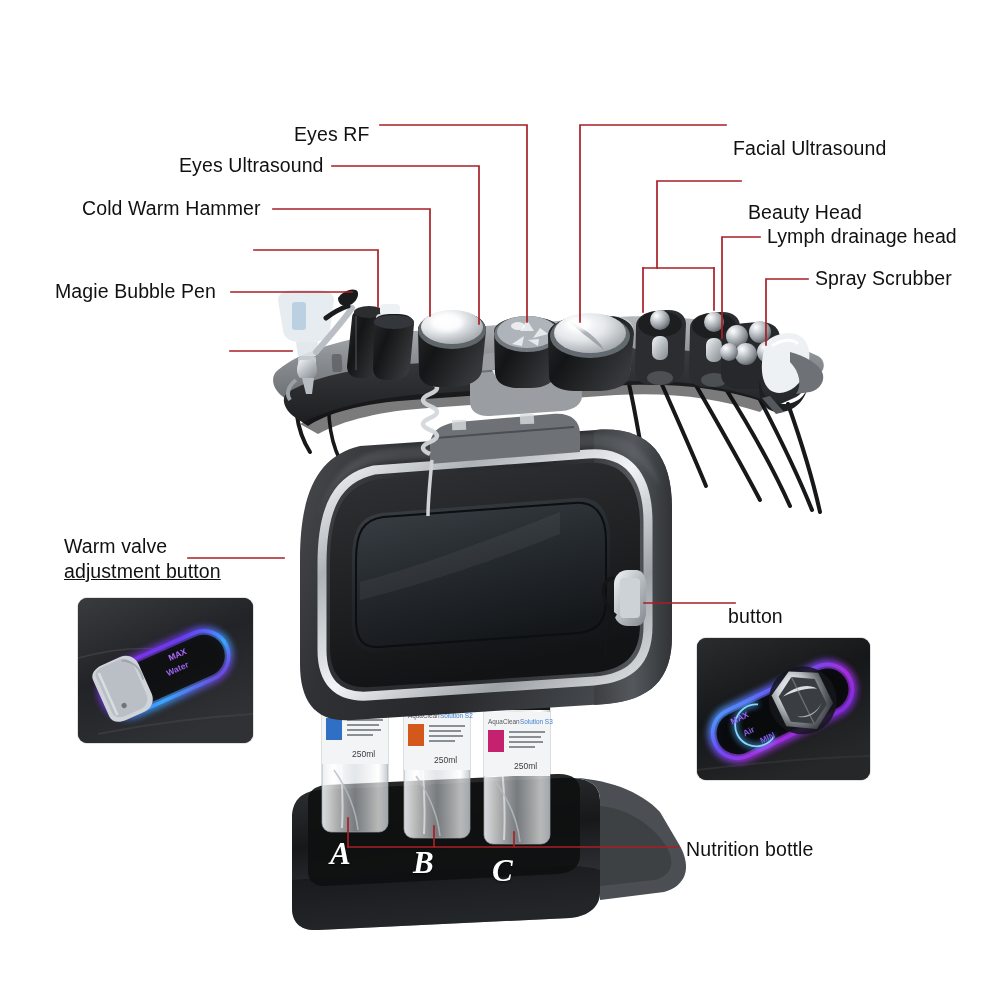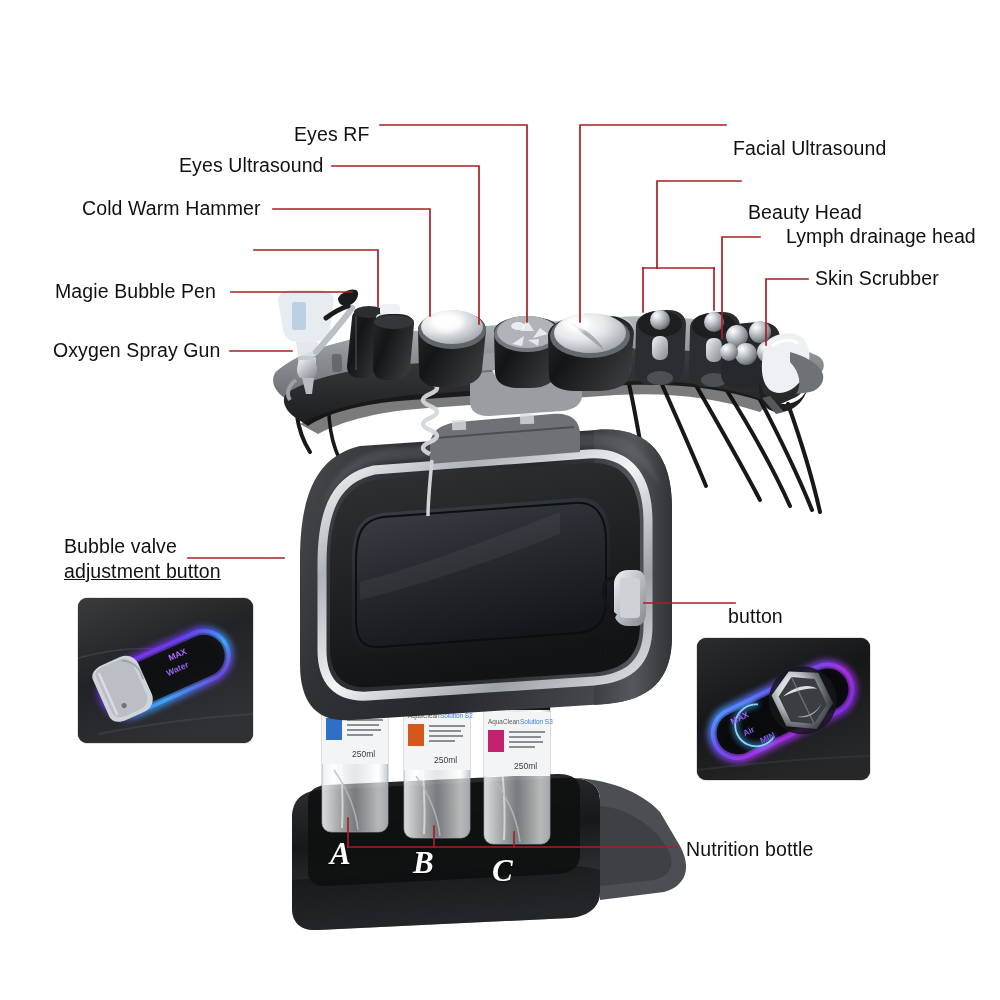--- a/index.html
+++ b/index.html
@@ -444,28 +444,27 @@
       <path d="M348 847 L 348 818"></path>
       <path d="M434 847 L 434 826"></path>
       <path d="M514 847 L 514 832"></path>
     </g>
   </svg>
 
   <div class="lbl" style="left:294px; top:122px;">Eyes RF</div>
   <div class="lbl" style="left:179px; top:153px;">Eyes Ultrasound</div>
   <div class="lbl" style="left:82px; top:196px;">Cold Warm Hammer</div>
   <div class="lbl" style="left:55px; top:279px;text-align:right;">Magie Bubble Pen</div>
-  <div class="lbl" style="left:53px; top:338px;">Oxygen Spray Gun</div>
 
   <div class="lbl" style="left:733px; top:112px;margin-top:24px;">Facial Ultrasound</div>
   <div class="lbl" style="left:748px; top:168px;margin-top:32px;">Beauty Head</div>
-  <div class="lbl" style="left:767px; top:224px;margin-left:19px;">Lymph drainage head</div>
-  <div class="lbl" style="left:815px; top:266px;">Skin Scrubber</div>
-
-  <div class="lbl" style="left:64px; top:534px;">Bubble valve</div>
+  <div class="lbl" style="left:767px; top:224px;">Lymph drainage head</div>
+  <div class="lbl" style="left:815px; top:266px;">Spray Scrubber</div>
+
+  <div class="lbl" style="left:64px; top:534px;">Warm valve</div>
   <div class="lbl" style="left:64px; top:559px;text-decoration:underline;">adjustment button</div>
 
   <div class="lbl" style="left:728px; top:604px;">button</div>
 
   <div class="lbl" style="left:686px; top:837px;text-align:right;">Nutrition bottle</div>
 
   <div class="abc" style="left:330px; top:838px;">A</div>
   <div class="abc" style="left:413px; top:847px;">B</div>
   <div class="abc" style="left:492px; top:855px;">C</div>
 

